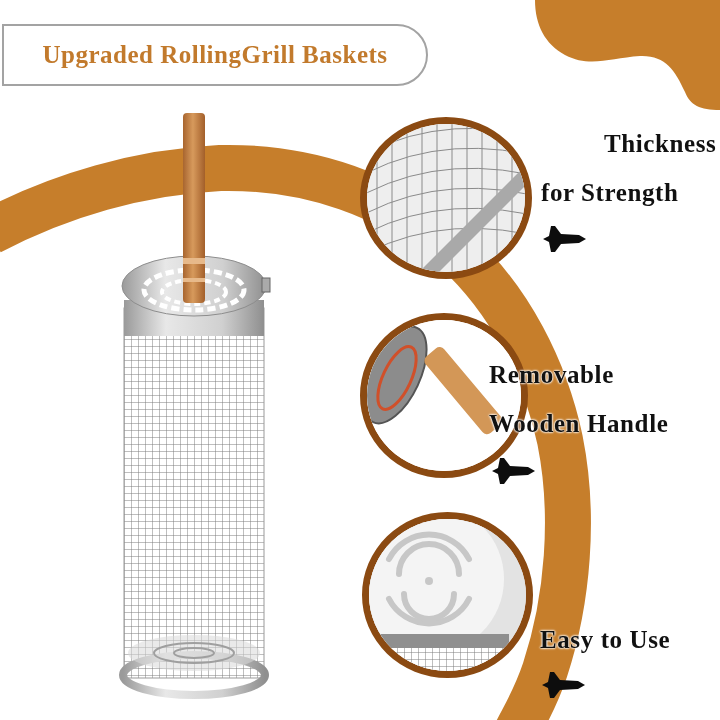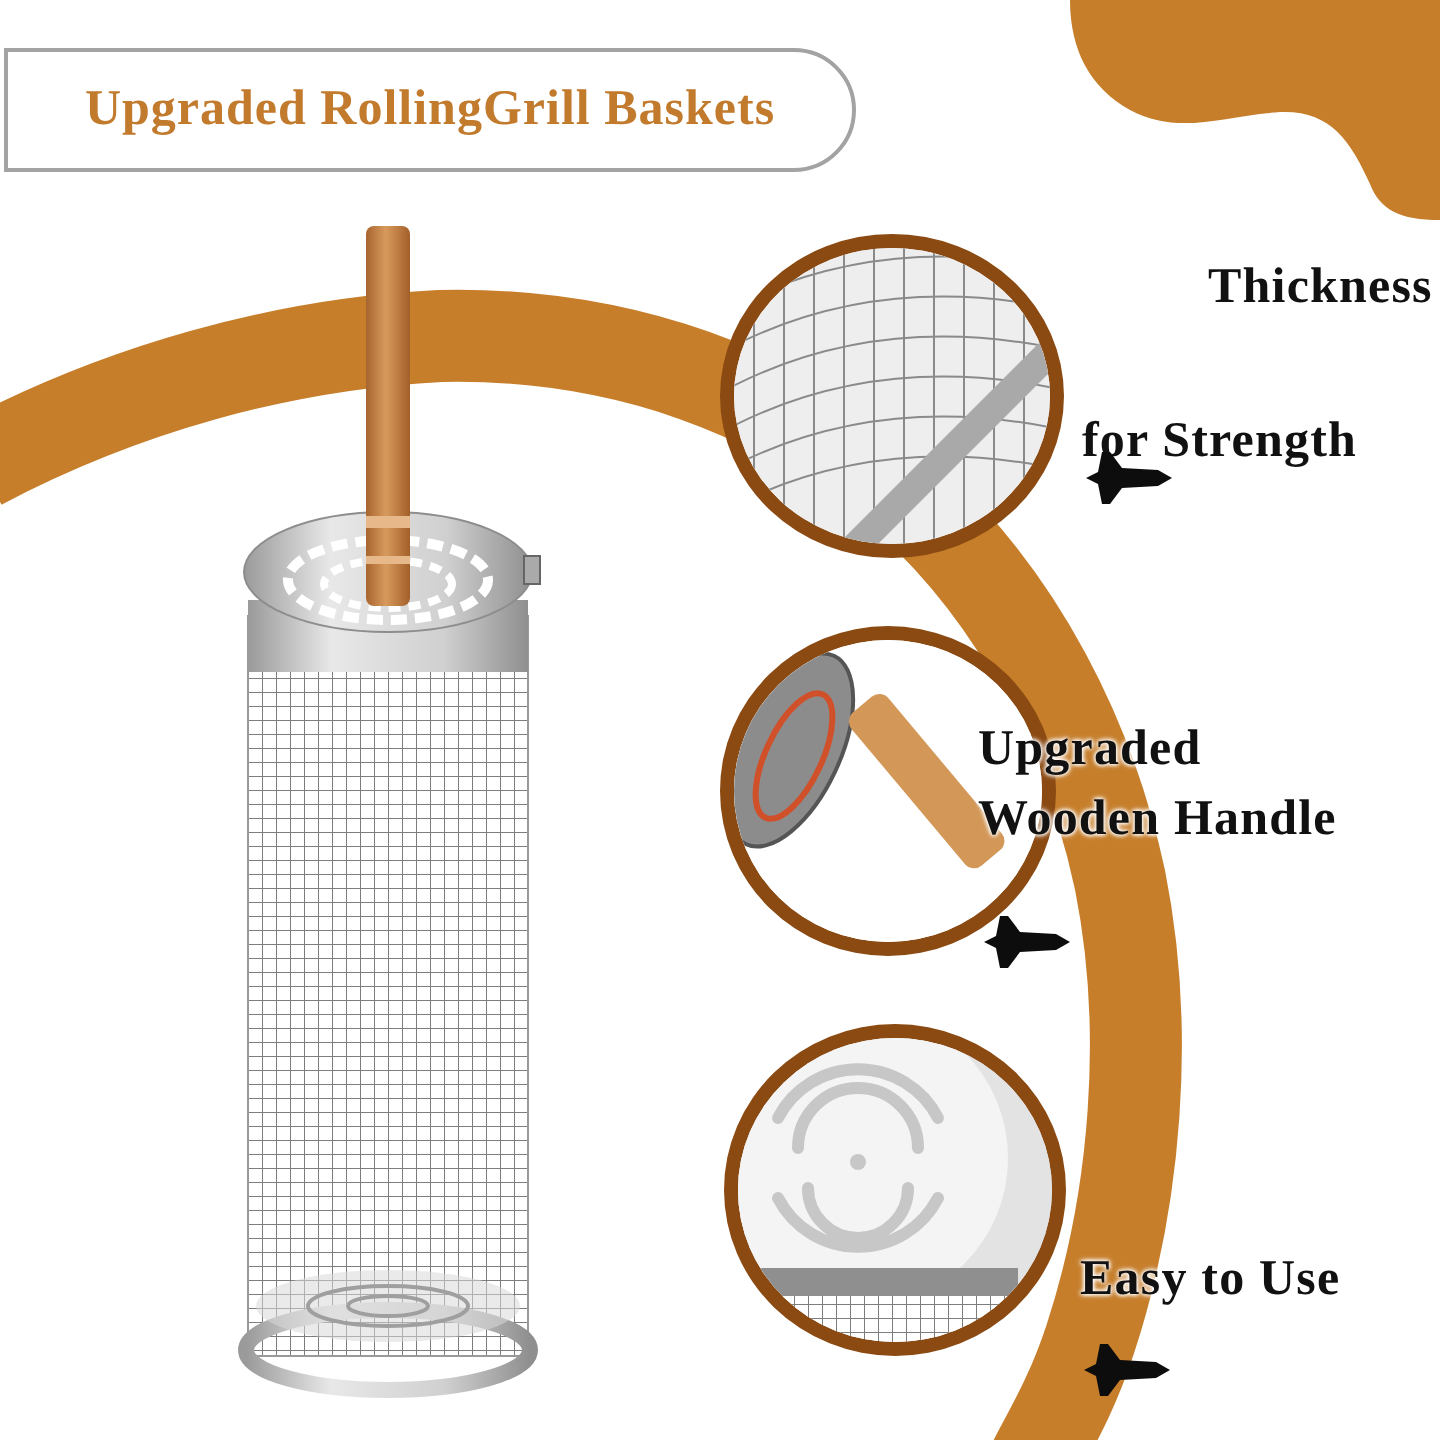--- a/index.html
+++ b/index.html
@@ -132,24 +132,24 @@
       <path d="M20 80 A45 45 0 0 0 100 80"></path>
       <path d="M35 75 A25 25 0 0 0 85 75"></path>
     </g>
     <circle cx="60" cy="62" r="4" fill="#c7c7c7"></circle>
     <rect x="0" y="115" width="140" height="14" fill="#8f8f8f"></rect>
     <rect x="0" y="129" width="140" height="30" fill="url(#mesh)"></rect>
   </svg>
 </div>
 
 <div class="feature-label" style="left:572px;top:131px;margin-left:32px;">Thickness</div>
-<div class="feature-label" style="left:541px;top:180px;margin-top:28px;">for Strength</div>
+<div class="feature-label" style="left:541px;top:180px;">for Strength</div>
 
-<div class="feature-label" style="left:489px;top:362px;">Upgraded</div>
-<div class="feature-label" style="left:489px;top:397px;">Wooden Handle</div>
+<div class="feature-label" style="left:489px;top:362px;">Removable</div>
+<div class="feature-label" style="left:489px;top:411px;">Wooden Handle</div>
 
 <div class="feature-label" style="left:540px;top:627px;text-align:right;">Easy to Use</div>
 
 <svg class="shuttle" style="left:541px;top:224px;" viewBox="0 0 46 30" xmlns="http://www.w3.org/2000/svg">
   <path d="M2 15 L8 12 L10 2 L14 2 L20 10 L38 11 L45 15 L38 19 L20 20 L14 28 L10 28 L8 18 Z" fill="#0d0d0d"></path>
 </svg>
 <svg class="shuttle" style="left:490px;top:456px;" viewBox="0 0 46 30" xmlns="http://www.w3.org/2000/svg">
   <path d="M2 15 L8 12 L10 2 L14 2 L20 10 L38 11 L45 15 L38 19 L20 20 L14 28 L10 28 L8 18 Z" fill="#0d0d0d"></path>
 </svg>
 <svg class="shuttle" style="left:540px;top:670px;" viewBox="0 0 46 30" xmlns="http://www.w3.org/2000/svg">

